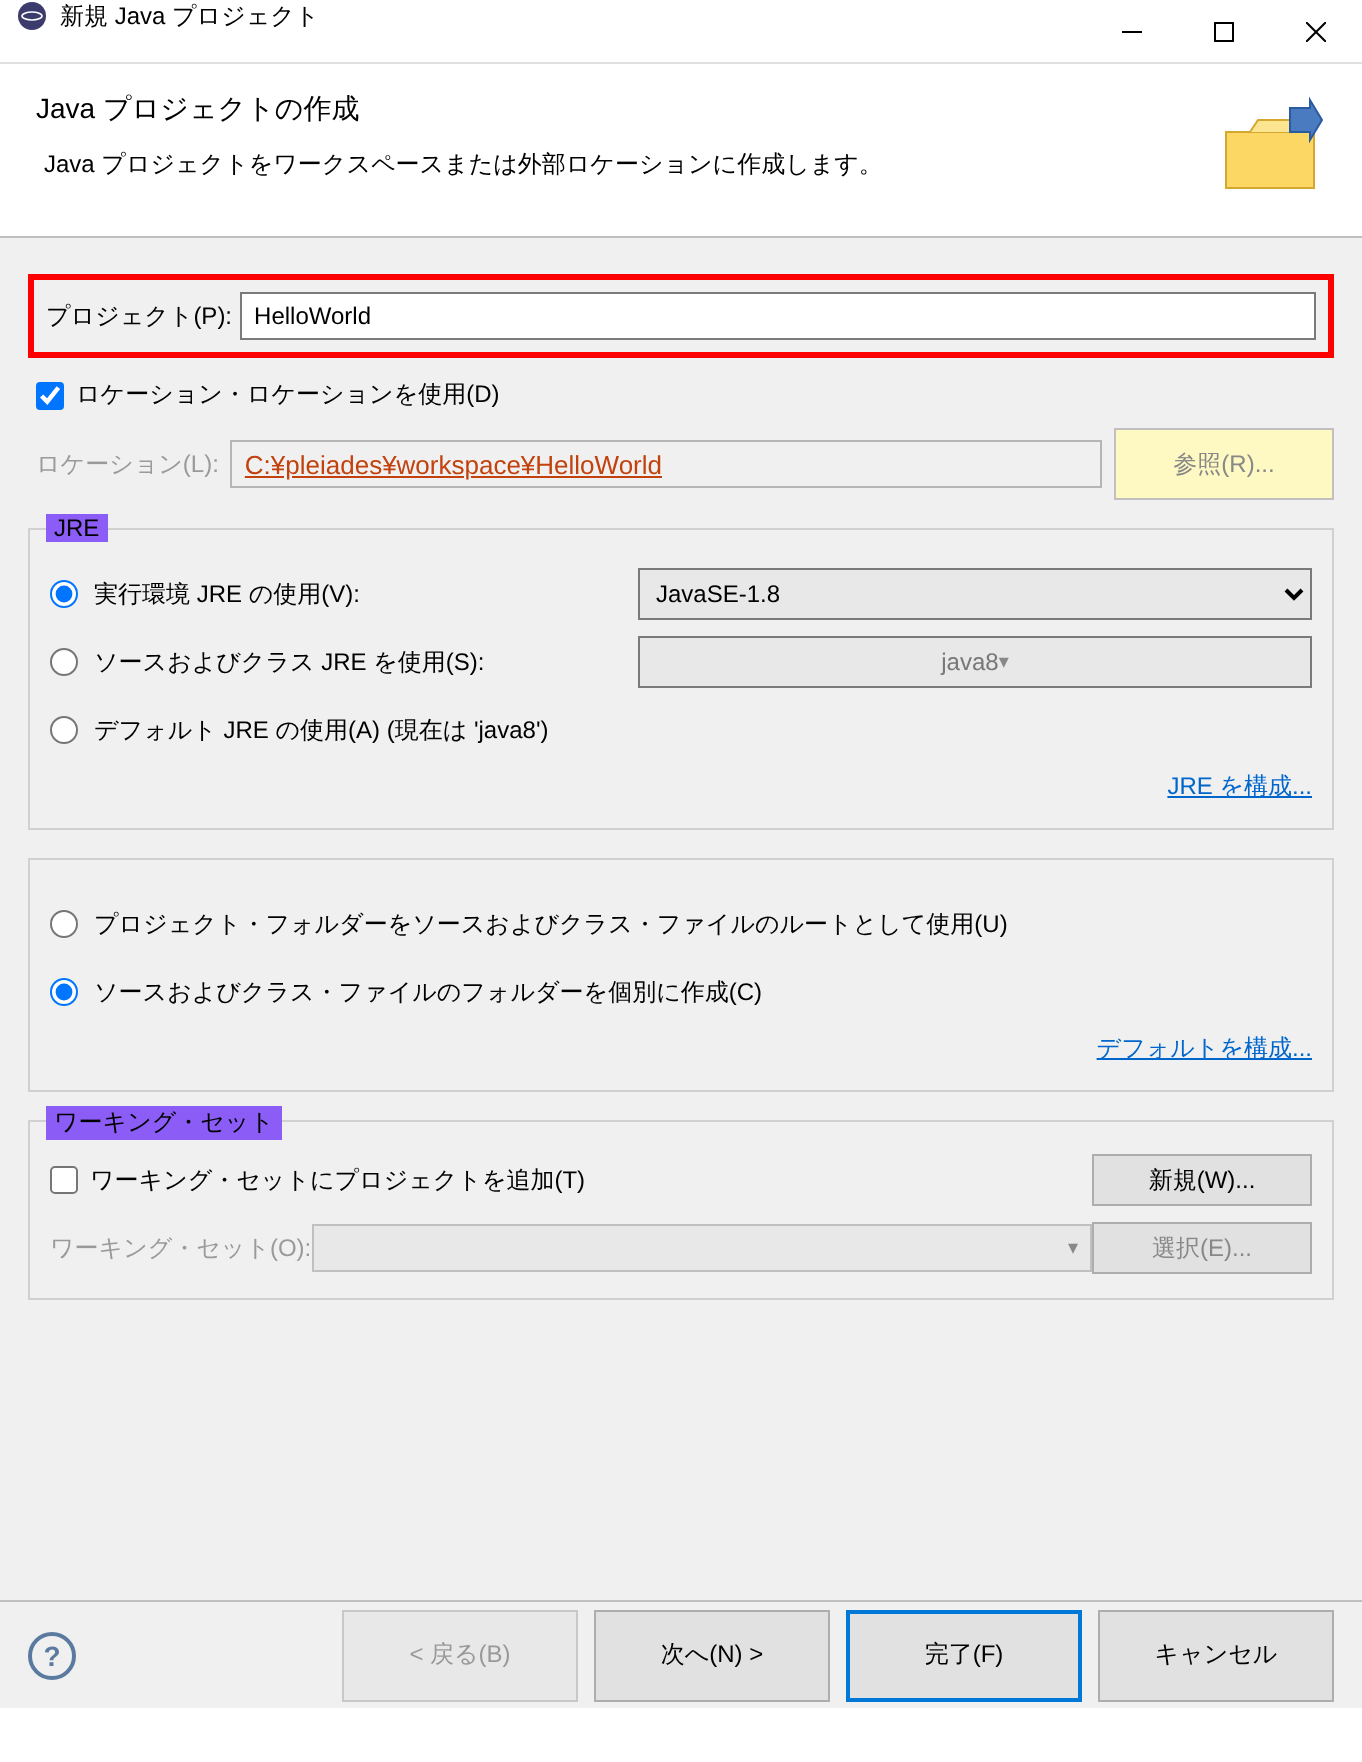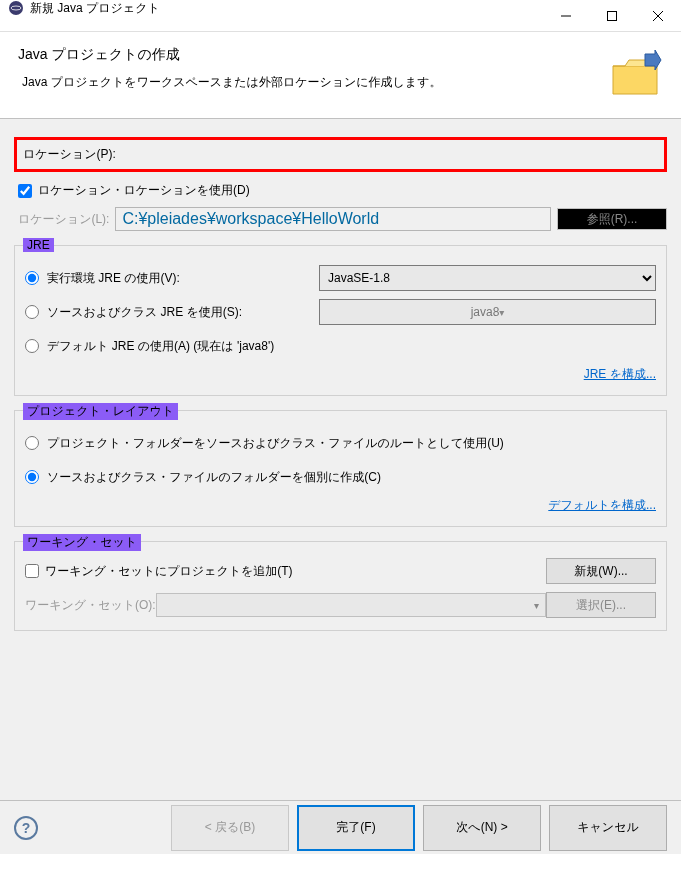--- a/index.html
+++ b/index.html
@@ -28,22 +28,22 @@
 .name-label { margin-right: 4px; white-space: nowrap; }
 .name-input { flex: 1; height: 24px; border: 1px solid #7a7a7a; padding: 0 6px; font-size: 12px; background: #fff; }
 
 
 .check-row { display: flex; align-items: center; margin: 6px 0 8px 4px; }
 .check-row input { margin-right: 6px; width: 14px; height: 14px; }
 
 
 .loc-row { display: flex; align-items: center; gap: 6px; margin-bottom: 14px; padding-left: 4px; }
 .loc-label { color: #9a9a9a; white-space: nowrap; }
-.loc-input { flex: 1; height: 24px; border: 1px solid #b5b5b5; background: #f0f0f0; color: #0369a1; padding: 0 6px; font-size: 16px; }
-.btn-disabled { width: 110px; height: 22px; border: 1px solid #c0c0c0; background: #000000; color: #888; font-size: 12px; }
+.loc-input { flex: 1; height: 24px; border: 1px solid #b5b5b5; background: #f0f0f0; color: #c2410c; padding: 0 6px; font-size: 13px; text-decoration: underline; }
+.btn-disabled { width: 110px; height: 36px; border: 1px solid #c0c0c0; background: #fef9c3; color: #888; font-size: 12px; }
 
 
 .group { border: 1px solid #d0d0d0; border-radius: 0; margin-bottom: 14px; padding: 12px 10px 12px 10px; position: relative; }
 .group-legend { position: absolute; top: -8px; left: 8px; background: #8b5cf6; padding: 0 4px; font-size: 12px; }
 
 
 .radio-row { display: flex; align-items: center; margin: 6px 0; height: 28px; }
 .radio-row input[type=radio] { margin-right: 8px; width: 14px; height: 14px; }
 .radio-label { flex: 0 0 272px; }
 .radio-row select, .radio-row .combo-disabled { flex: 1; height: 26px; border: 1px solid #7a7a7a; background: #e8e8e8; font-size: 12px; padding: 0 4px; }
@@ -107,21 +107,22 @@
   <svg class="header-icon" viewBox="0 0 56 56">
     <path d="M6 20 L6 48 L50 48 L50 20 Z" fill="#fcd764" stroke="#d4a830" stroke-width="1"></path>
     <path d="M6 20 L18 20 L22 14 L50 14 L50 20" fill="#fce590" stroke="#d4a830" stroke-width="1"></path>
     <path d="M38 8 L48 8 L48 4 L54 14 L48 24 L48 20 L38 20 Z" fill="#4a7ac0" stroke="#2a5a9f" stroke-width="1"></path>
   </svg>
 </div>
 
 <div class="main">
 
   <div class="name-row">
-    <span class="name-label">ロケーション(P):</span>
+    <span class="name-label">プロジェクト(P):</span>
+    <input class="name-input" type="text" value="HelloWorld" style="">
   </div>
 
   <label class="check-row">
     <input type="checkbox" checked="" style="">
     <span>ロケーション・ロケーションを使用(D)</span>
   </label>
 
   <div class="loc-row">
     <span class="loc-label">ロケーション(L):</span>
     <input class="loc-input" disabled="" value="C:¥pleiades¥workspace¥HelloWorld" style="">
@@ -152,21 +153,20 @@
       <input type="radio" name="jre" style="">
       <span class="radio-label" style="flex:1">デフォルト JRE の使用(A) (現在は 'java8')</span>
     </div>
 
     <div class="link-row">
       <a class="link">JRE を構成...</a>
     </div>
   </fieldset>
 
   <fieldset class="group">
-    <span class="group-legend">プロジェクト・レイアウト</span>
 
     <div class="radio-row">
       <input type="radio" name="layout" style="">
       <span>プロジェクト・フォルダーをソースおよびクラス・ファイルのルートとして使用(U)</span>
     </div>
     <div class="radio-row">
       <input type="radio" name="layout" checked="" style="">
       <span>ソースおよびクラス・ファイルのフォルダーを個別に作成(C)</span>
     </div>
     <div class="link-row">
@@ -193,16 +193,16 @@
       <button class="btn-small btn-disabled" disabled="">選択(E)...</button>
     </div>
   </fieldset>
 
 </div>
 
 <div class="footer">
   <div class="help-icon">?</div>
   <div class="footer-spacer"></div>
   <button class="footer-btn disabled" disabled="">&lt; 戻る(B)</button>
+  <button class="footer-btn">次へ(N) &gt;</button>
   <button class="footer-btn primary">完了(F)</button>
-  <button class="footer-btn">次へ(N) &gt;</button>
   <button class="footer-btn">キャンセル</button>
 </div>
 
 </body></html>

